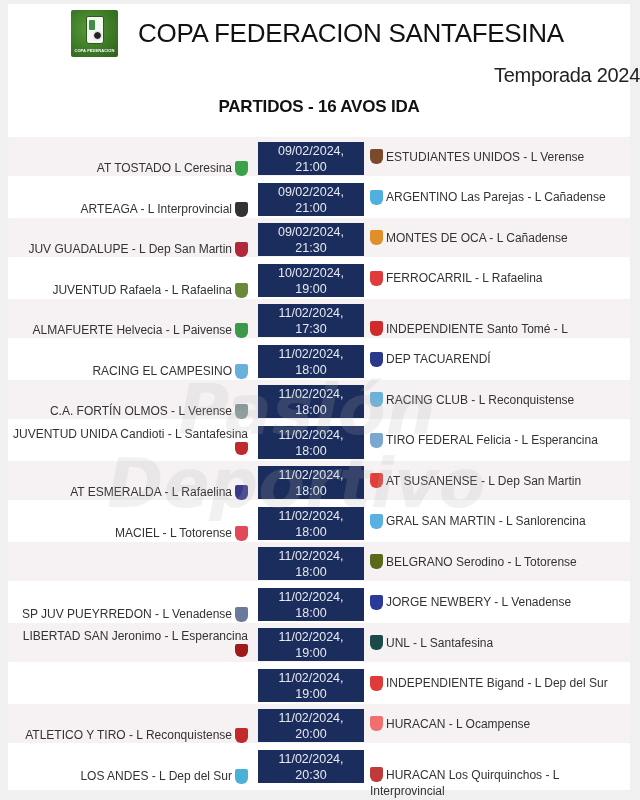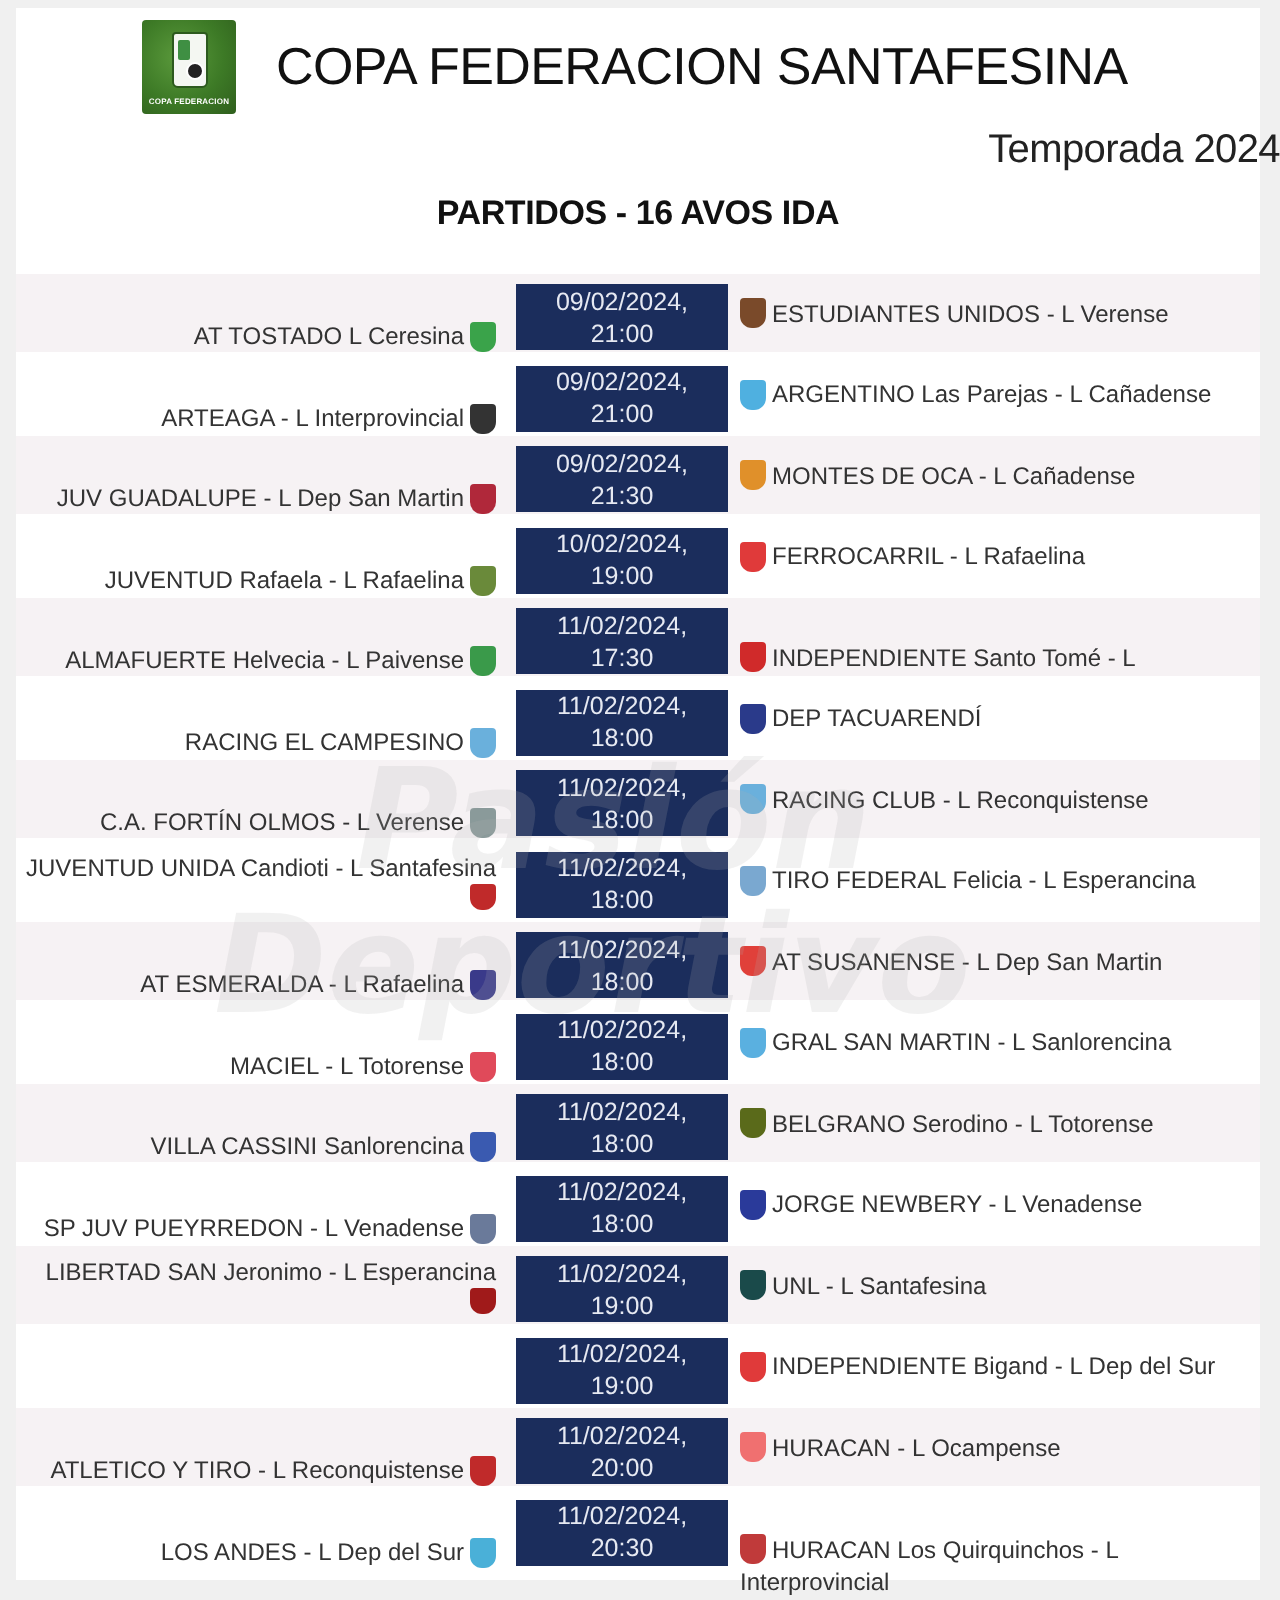--- a/index.html
+++ b/index.html
@@ -73,21 +73,21 @@
   .away {
     position: absolute; left: 362px; width: 260px; top: 0; height: 39px;
     display: flex; align-items: center;
     font-size: 12px; color: #333; line-height: 16px;
   }
   .away .txt { padding-left: 3px; }
   .date {
     position: absolute; left: 250px; width: 106px; top: 5px; height: 33px;
     background: #1b2d5c; color: #e6e9f2;
     font-size: 12.5px; line-height: 16px; text-align: center;
-    display: flex; flex-direction: column; justify-content: center;
+    display: flex; flex-direction: column; justify-content: flex-end;
   }
   .crest {
     display: inline-block; width: 13px; height: 15px; flex: 0 0 13px;
     border-radius: 2px 2px 6px 6px; position: relative;
   }
   .home .crest { margin-right: 0; }
   .away.multiline { display: block; padding-top: 4px; box-sizing: border-box; margin-top: 18px; }
   .away.multiline .crest { vertical-align: -3px; }
 </style>
 </head>
@@ -236,24 +236,20 @@
         <div class="date">
           <span>11/02/2024,</span>
           <span>18:00</span>
         </div>
         <div class="away">
           <span class="crest" style="background: rgb(90, 176, 224);"></span>
           <span class="txt">GRAL SAN MARTIN - L Sanlorencina</span>
         </div>
       </div>
       <div class="row alt">
-        <div class="home">
-          <span class="txt">VILLA CASSINI Sanlorencina</span>
-          <span class="crest" style="background: rgb(58, 90, 176);"></span>
-        </div>
         <div class="date">
           <span>11/02/2024,</span>
           <span>18:00</span>
         </div>
         <div class="away">
           <span class="crest" style="background: rgb(90, 106, 26);"></span>
           <span class="txt">BELGRANO Serodino - L Totorense</span>
         </div>
       </div>
       <div class="row">

